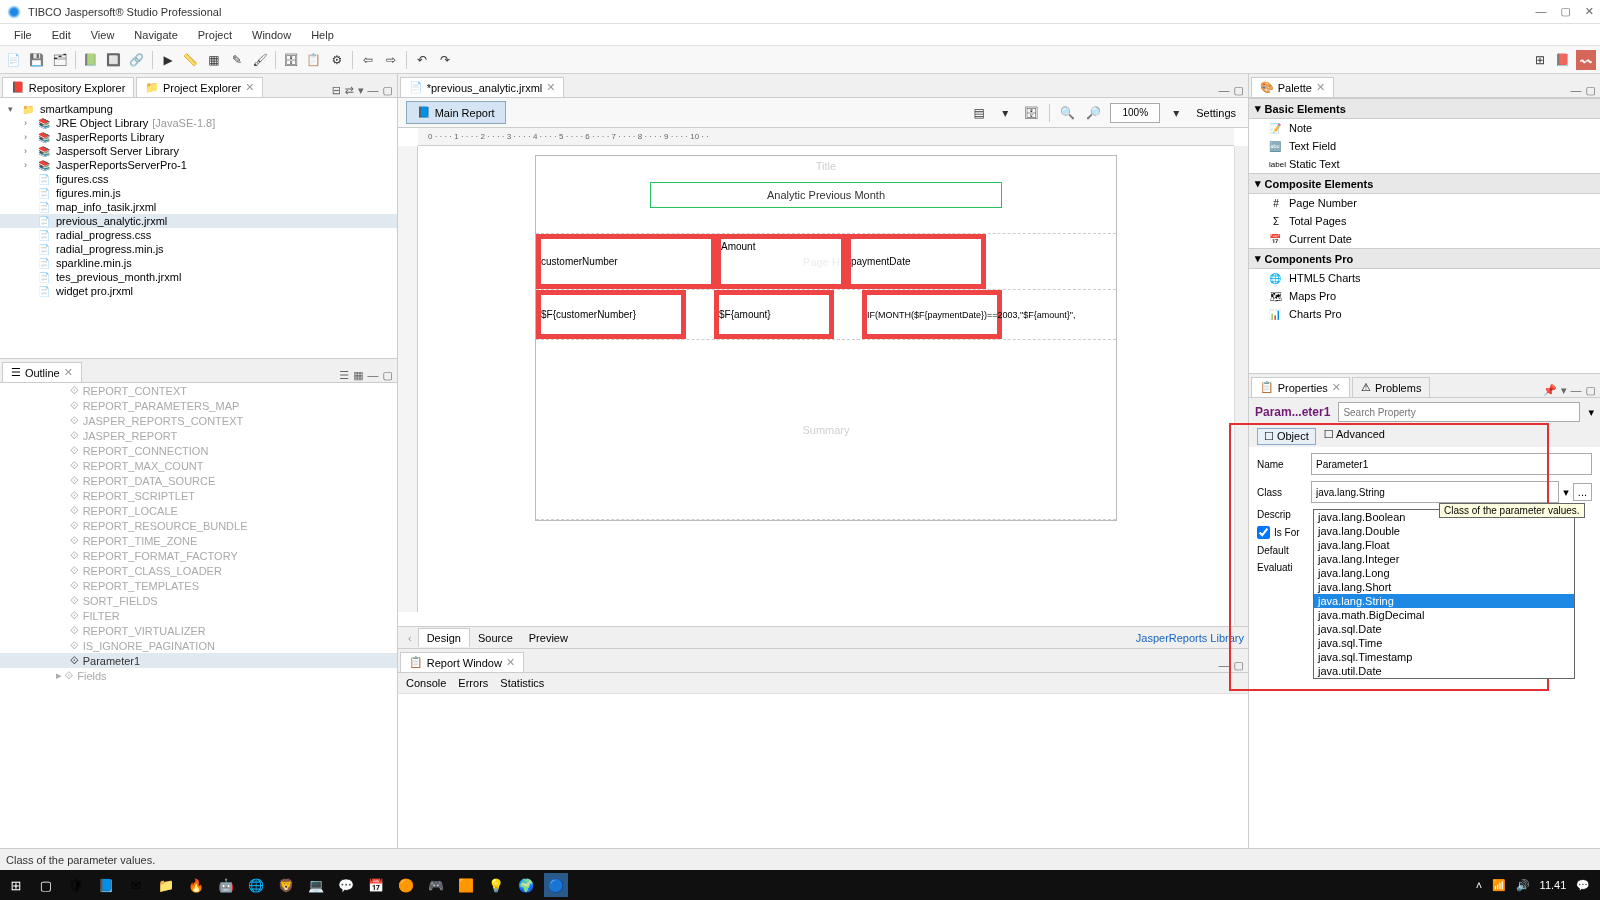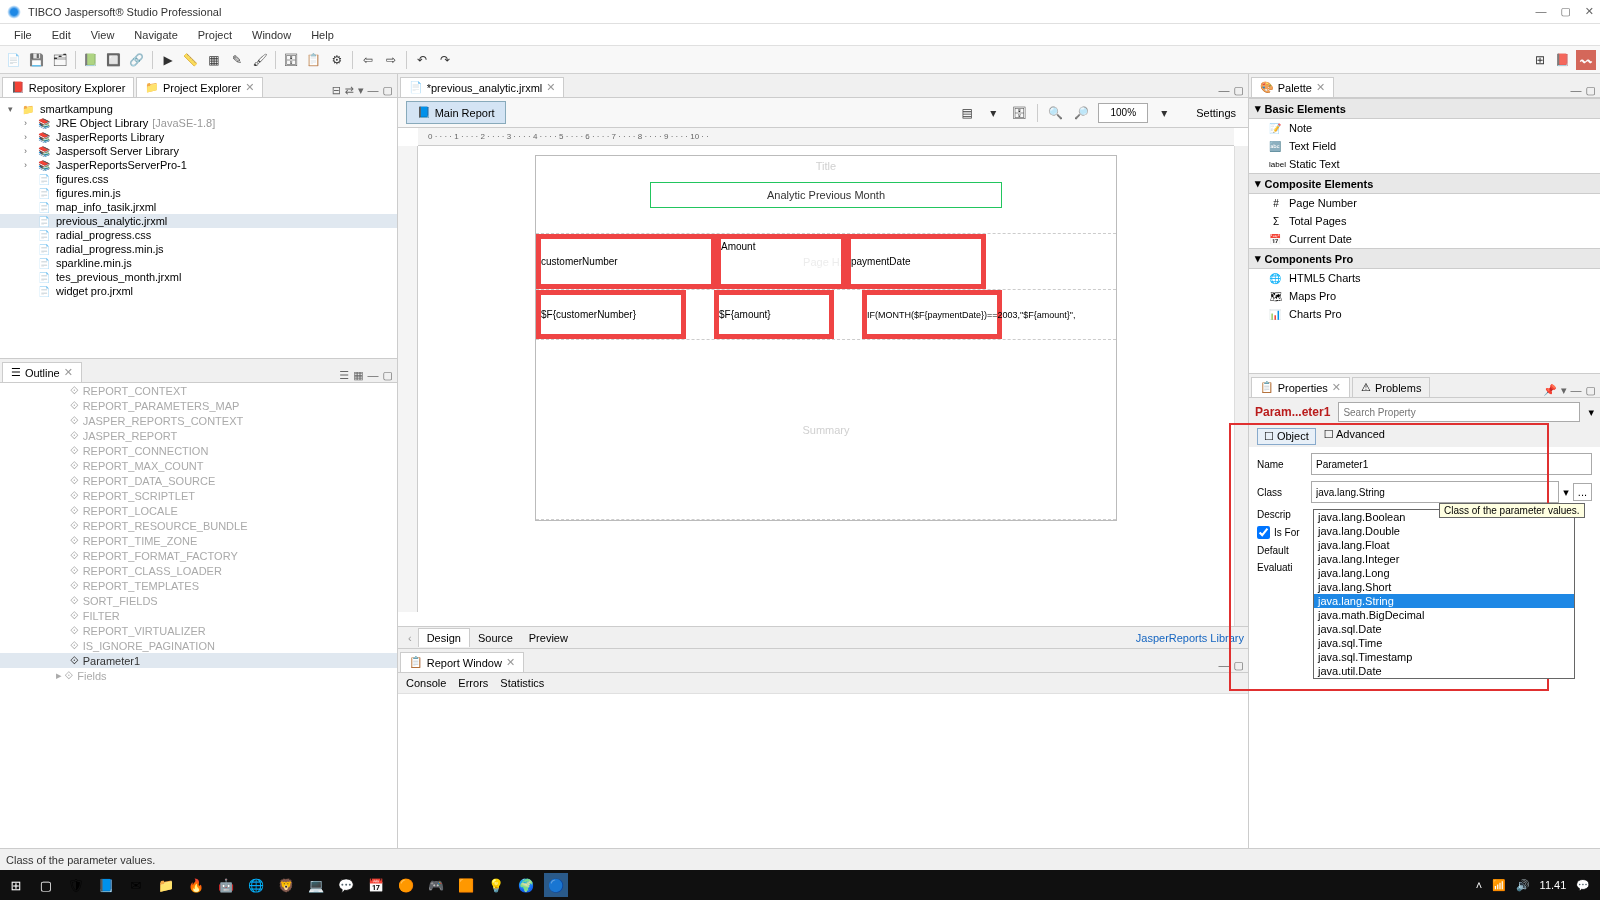--- a/index.html
+++ b/index.html
@@ -56,21 +56,21 @@
 .console-tabs { display: flex; padding: 4px 8px; gap: 12px; font-size: 10px; border-bottom: 1px solid #e0e0e0; }
 .console-body { flex: 1; background: #fff; overflow: auto; }
 .right-col { width: 352px; display: flex; flex-direction: column; border-left: 1px solid #ccc; }
 .palette-panel { flex: 0 0 300px; display: flex; flex-direction: column; border-bottom: 1px solid #ccc; }
 .palette-body { flex: 1; background: #fff; overflow-y: scroll; }
 .pal-cat { background: #e8e8e8; padding: 3px 6px; border-top: 1px solid #ccc; border-bottom: 1px solid #ccc; display: flex; align-items: center; gap: 4px; font-size: 10px; font-weight: bold; }
 .pal-item { padding: 3px 6px 3px 20px; display: flex; align-items: center; gap: 6px; font-size: 10px; cursor: pointer; }
 .pal-item .pi-icon { width: 14px; text-align: center; font-size: 10px; }
 .props-panel { flex: 1; display: flex; flex-direction: column; }
 .props-header { display: flex; align-items: center; padding: 4px 6px; gap: 8px; }
-.props-title { color: #b91c1c; font-weight: bold; font-size: 12px; }
+.props-title { color: #701a75; font-weight: bold; font-size: 12px; }
 .search-prop { flex: 1; border: 1px solid #aaa; height: 20px; padding: 0 4px; font-size: 10px; }
 .props-tabs { display: flex; padding: 2px 8px; gap: 8px; font-size: 10px; }
 .props-body { background: #fff; flex: 1; padding: 6px 8px; position: relative; }
 .prop-row { display: flex; align-items: center; margin-bottom: 6px; gap: 4px; }
 .prop-label { width: 50px; font-size: 10px; }
 .prop-input { flex: 1; border: 1px solid #aaa; height: 22px; padding: 0 4px; font-size: 10px; }
 .dropdown-pop { position: absolute; left: 64px; top: 62px; width: 262px; background: #fff; border: 1px solid #666; z-index: 10; font-size: 10px; max-height: 170px; overflow: hidden; }
 .dd-item { padding: 1px 4px; cursor: pointer; }
 .dd-item.sel { background: #1e88e5; color: #fff; }
 .tooltip-box { position: absolute; left: 190px; top: 56px; background: #ffffe1; border: 1px solid #666; padding: 1px 4px; font-size: 10px; z-index: 20; white-space: nowrap; }
@@ -347,21 +347,21 @@
       </div>
       <div class="spacer"></div>
       <span class="tb-btn">▤</span>
       <span class="tb-btn">▾</span>
       <span class="tb-btn">🗄</span>
       <span class="tb-sep"></span>
       <span class="tb-btn">🔍</span>
       <span class="tb-btn">🔎</span>
       <input class="zoom-input" value="100%" style="">
       <span class="tb-btn">▾</span>
-      <span style="padding:0 4px;margin-left:12px;">Settings</span>
+      <span style="padding:0 4px;">Settings</span>
     </div>
     <div class="canvas-area">
       <div class="ruler-h">0 · · · · 1 · · · · 2 · · · · 3 · · · · 4 · · · · 5 · · · · 6 · · · · 7 · · · · 8 · · · · 9 · · · · 10 · ·</div>
       <div class="ruler-v"></div>
       <div class="scrollbar-v"></div>
       <div class="canvas-scroll">
         <div class="report-page">
           <div class="rpt-sec rpt-title">
             <span class="bg-lbl">Title</span>
             <span style="border:1px solid #22c55e; padding:6px 116px;">Analytic Previous Month</span>

